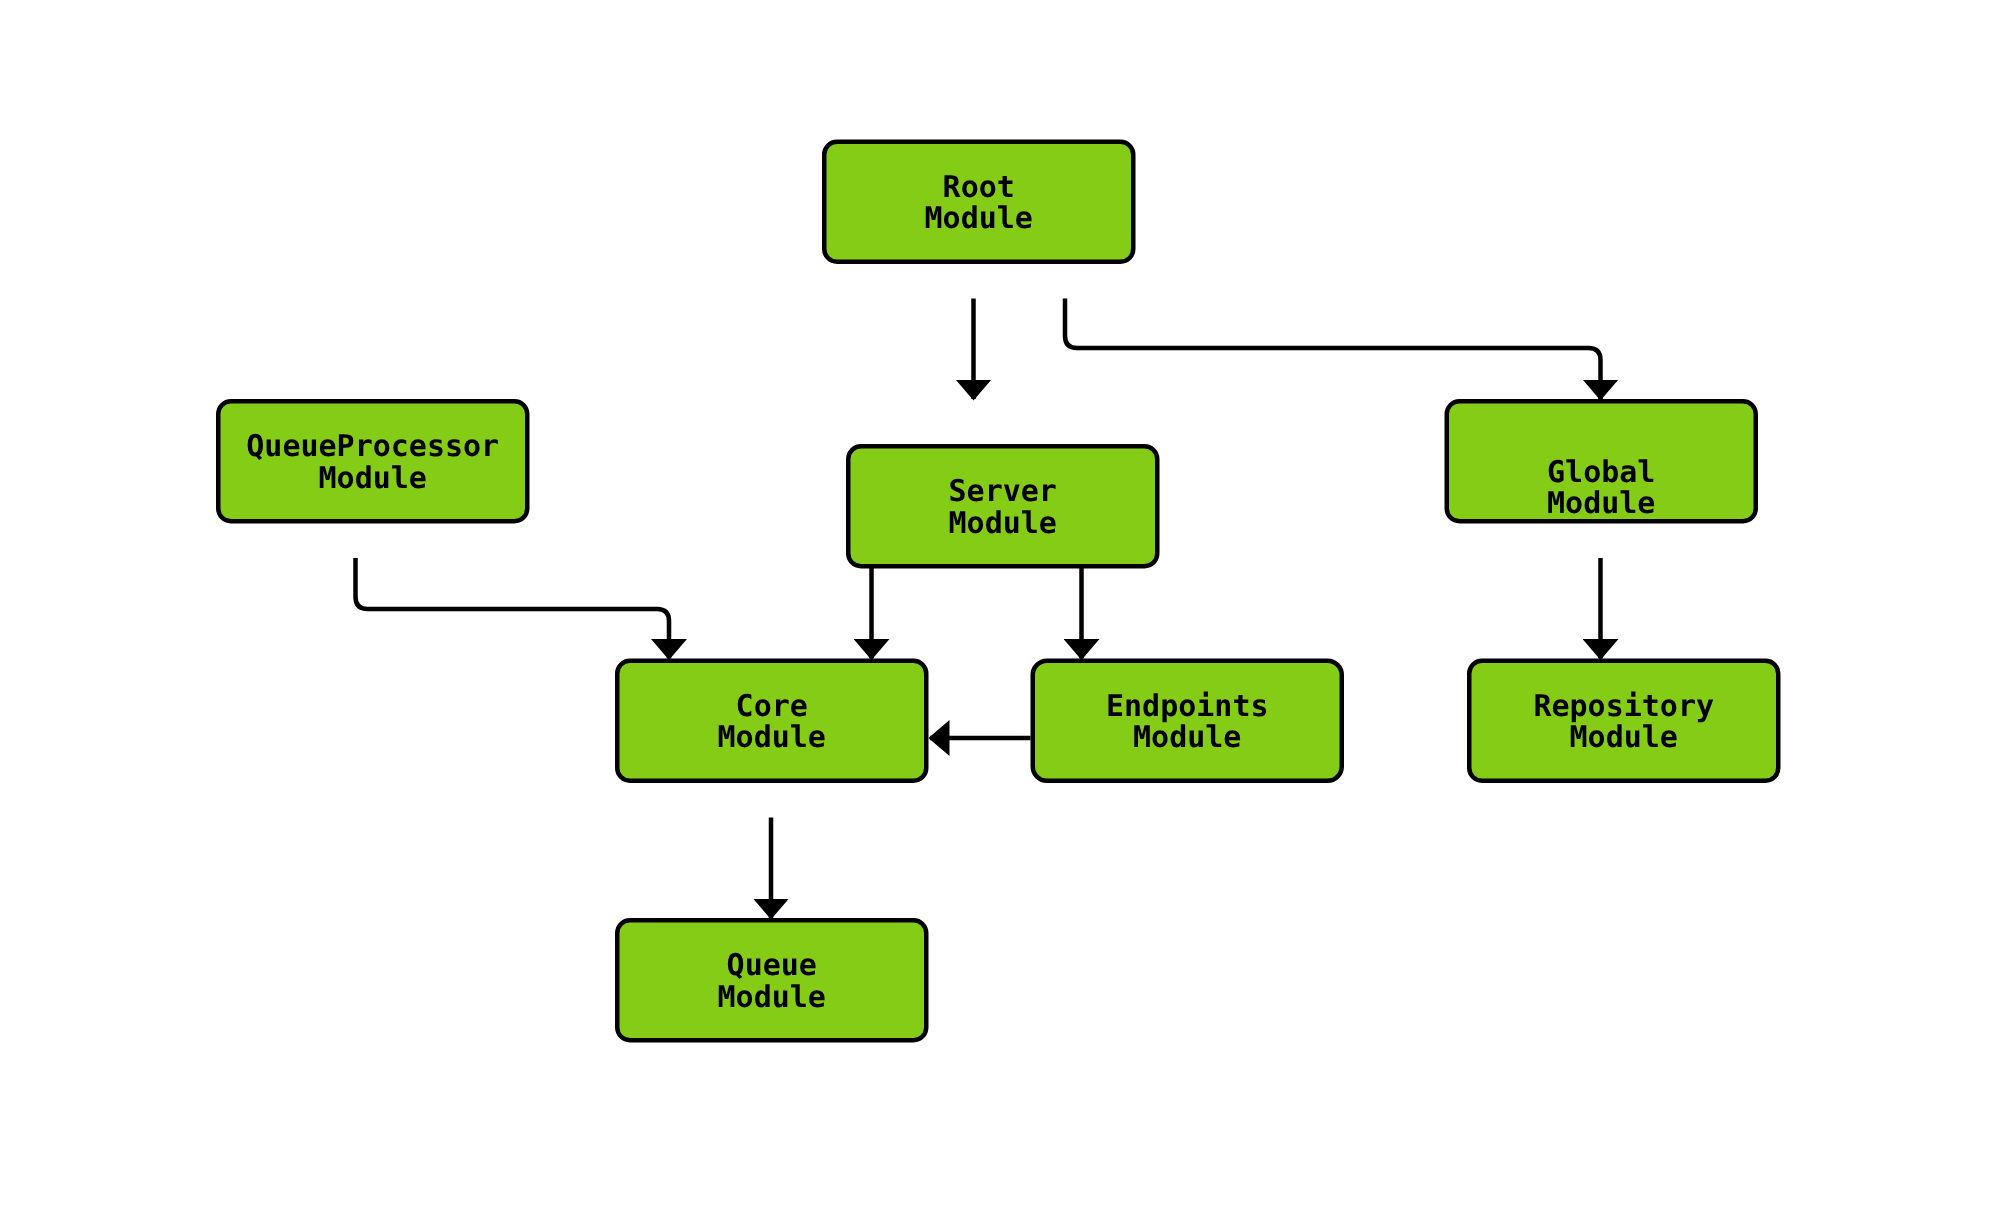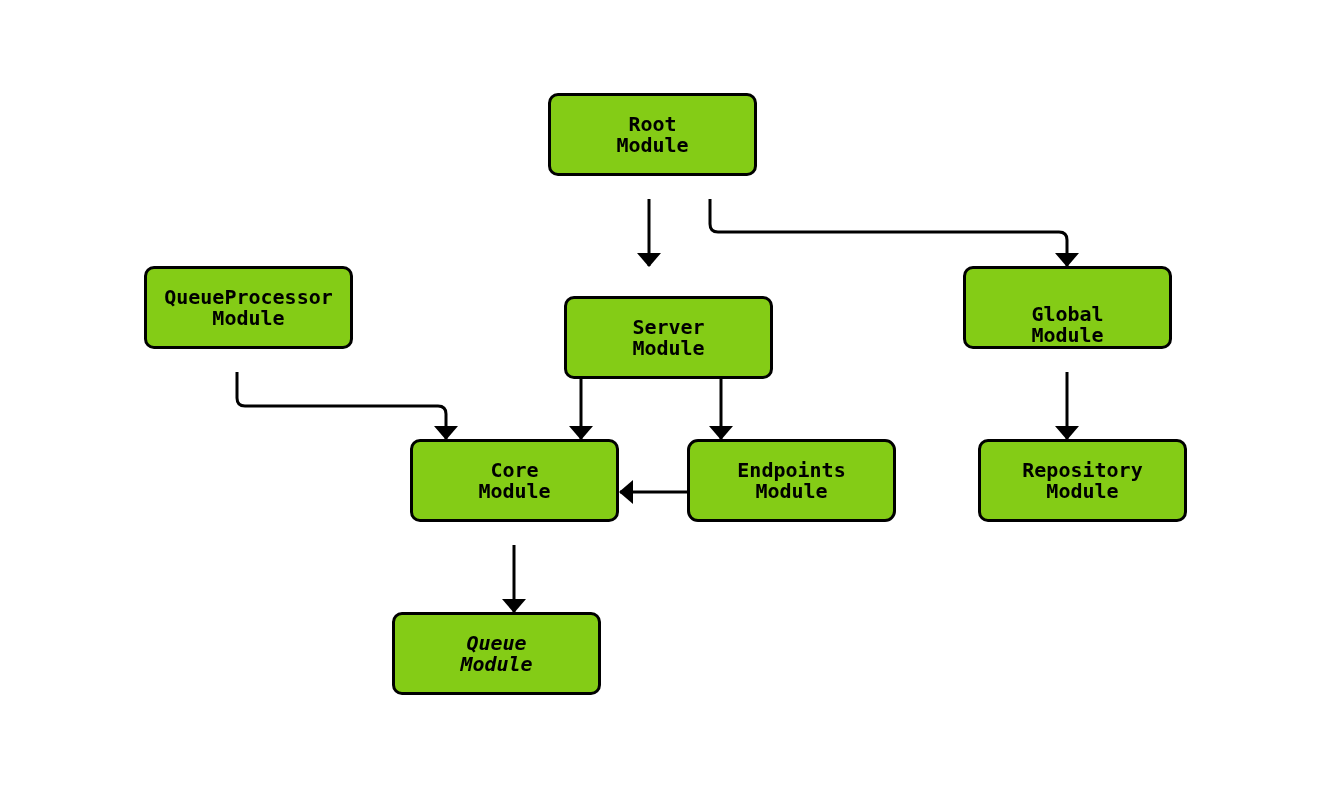--- a/index.html
+++ b/index.html
@@ -46,21 +46,21 @@
     text-align: center;
     white-space: pre-line;
   }
   .pos-root          { left: 548px; top: 93px;  }
   .pos-queueproc     { left: 144px; top: 266px; }
   .pos-server        { left: 564px; top: 266px; margin-top: 30px; }
   .pos-global        { left: 963px; top: 266px; align-items: flex-end; }
   .pos-core          { left: 410px; top: 439px; }
   .pos-endpoints     { left: 687px; top: 439px; border-radius: 11px; }
   .pos-repository    { left: 963px; top: 439px; margin-left: 15px; }
-  .pos-queue         { left: 392px; top: 612px; font-style: italic; }
+  .pos-queue         { left: 410px; top: 612px; }
 </style>
 </head>
 <body>
 
 <div class="canvas">
 
   <svg class="edges-layer" width="1337" height="809" viewBox="0 0 1337 809">
     <defs>
       <marker id="arrowhead" viewBox="0 0 14 24" markerWidth="14" markerHeight="24" refX="13" refY="12" orient="auto" markerUnits="userSpaceOnUse">
         <path d="M0,0 L14,12 L0,24 Z" fill="#000000"></path>

